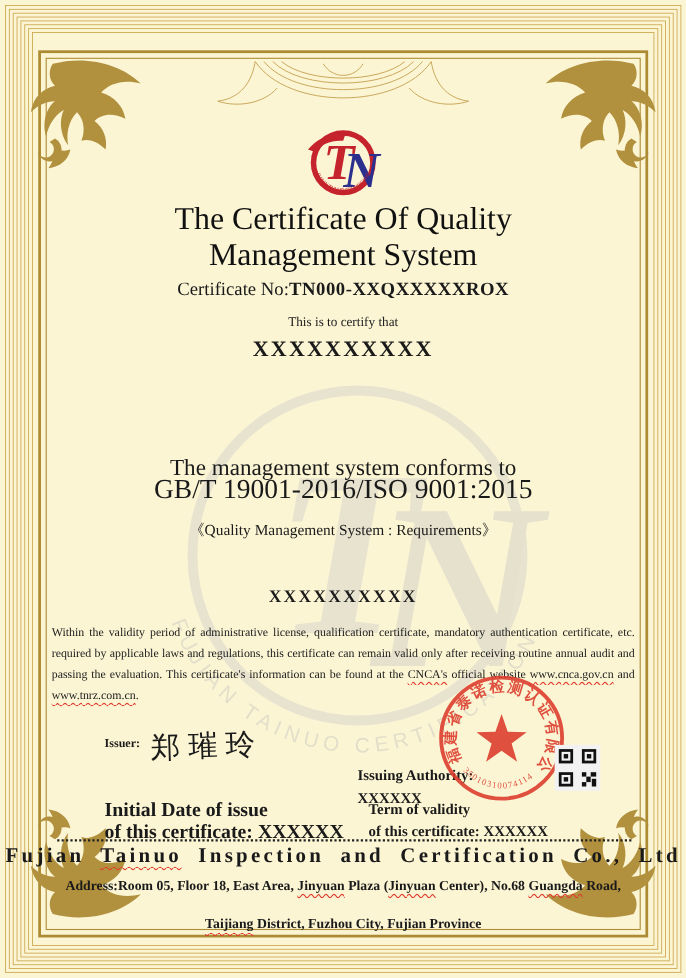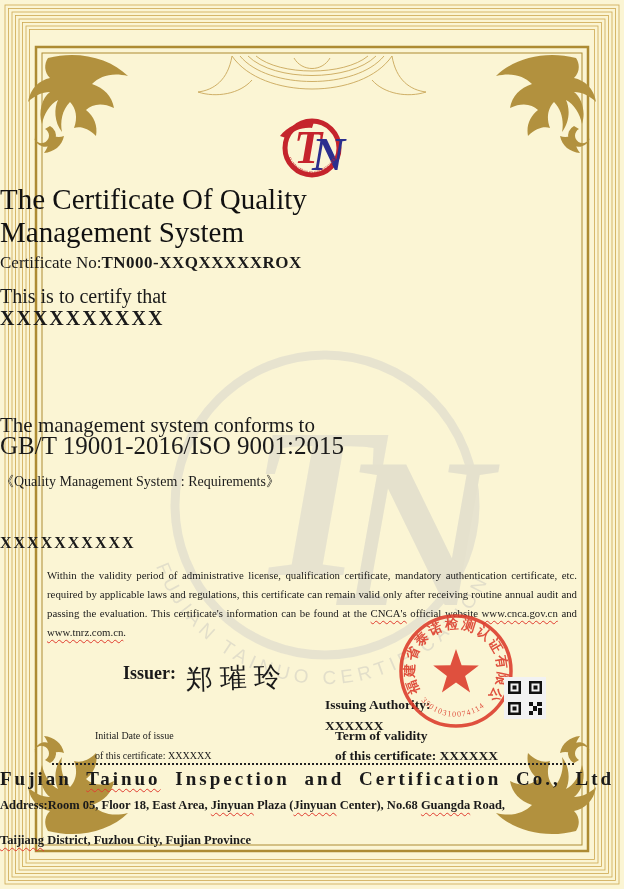--- a/index.html
+++ b/index.html
@@ -1,44 +1,44 @@
 <!DOCTYPE html>
 <html><head>
 <meta charset="utf-8">
 <style>
   html,body{margin:0;padding:0;}
   body{width:624px;height:889px;position:relative;overflow:hidden;
        font-family:"Liberation Serif","DejaVu Serif",serif;background:#FBF5D4;color:#1a1a1a;}
   .abs{position:absolute;}
-  .ctr{left:0;width:624px;}
+  .ctr{left:0;width:624px;text-align:center;}
   svg{display:block;}
   .layer-border{left:0;top:0;z-index:1;}
   .layer-watermark{left:0;top:0;z-index:1;}
   .content{z-index:2;left:0;top:0;width:624px;height:889px;}
   .stamp{z-index:3;left:391px;top:606px;opacity:.88;}
   .qr{z-index:3;left:504px;top:677px;}
   .title{top:183px;font-size:29px;line-height:33px;color:#111;}
   .certno{top:253px;font-size:17px;}
   .certno b{letter-spacing:.5px;}
-  .certify{top:285px;font-size:20px;}
+  .certify{top:285px;font-size:12px;}
   .companyx{top:307px;font-size:20px;font-weight:bold;letter-spacing:2px;}
   .details{left:52px;top:341px;font-size:13.5px;font-weight:bold;line-height:22px;}
   .conforms{top:413px;font-size:21px;}
   .gbline{top:432px;font-size:25px;}
   .bookname{top:473px;font-size:14px;}
   .scope{top:501px;font-size:17px;}
   .scopex{top:534px;font-size:16px;font-weight:bold;letter-spacing:2px;}
   .legal{left:47px;top:566px;width:530px;font-size:10.8px;line-height:19px;text-align:justify;}
   .wavy{text-decoration:underline;text-decoration-style:wavy;text-decoration-color:#e03c2f;
         text-decoration-thickness:1px;text-underline-offset:2.5px;}
   .issuer-row{left:95px;top:660px;}
-  .issuer-label{font-size:18px;font-weight:bold;vertical-align:8px;margin-left:28px;}
+  .issuer-label{font-size:11px;font-weight:bold;vertical-align:8px;}
   .signature{font-size:27px;letter-spacing:7px;margin-left:6px;transform:rotate(-2deg);display:inline-block;}
   .authority{left:325px;top:661px;font-size:13.5px;font-weight:bold;line-height:21px;margin-top:33px;}
-  .dates1{left:95px;top:726px;font-size:10px;font-weight:normal;line-height:20px;}
+  .dates1{left:95px;top:726px;font-size:18px;font-weight:bold;line-height:20px;}
   .dates2{left:335px;top:726px;font-size:13.5px;font-weight:bold;line-height:20px;}
   .dotted{left:52px;top:763px;width:522px;border-top:2px dotted #222;height:0;}
   .footer-co{top:768px;font-size:19px;font-weight:bold;letter-spacing:3px;word-spacing:7px;}
   .footer-a1{top:798px;font-size:12.5px;font-weight:bold;}
   .footer-a2{top:821px;font-size:12.5px;font-weight:bold;margin-top:12px;}
 </style>
 </head>
 <body>
 
 <svg class="abs layer-border" width="624" height="889" viewBox="0 0 624 889">

